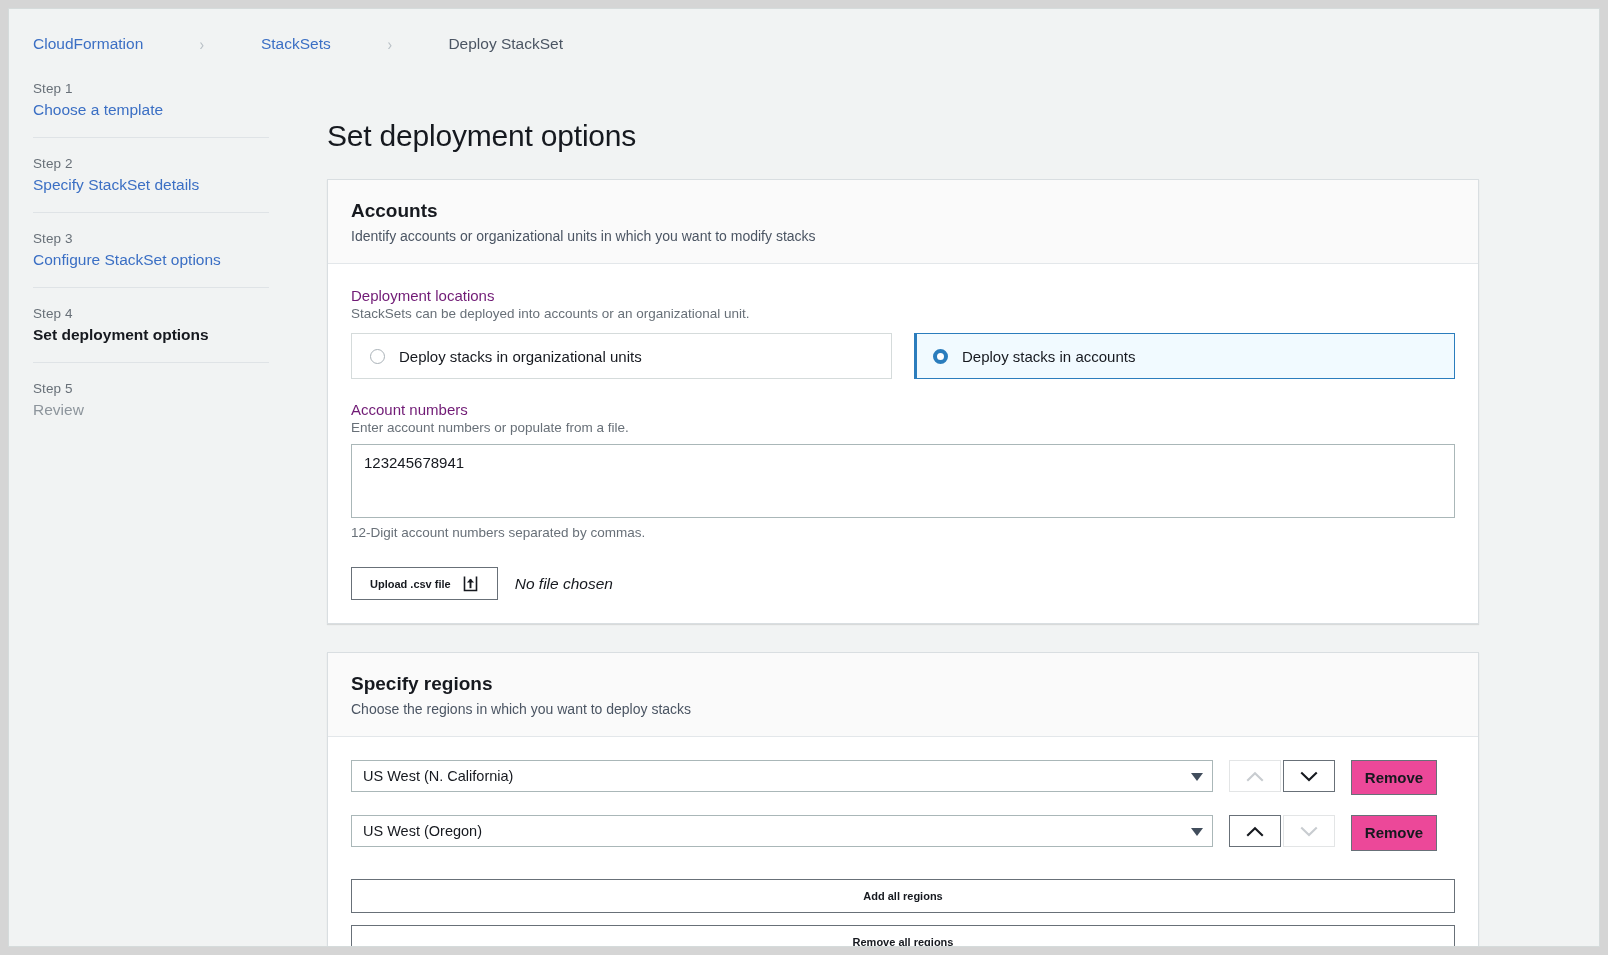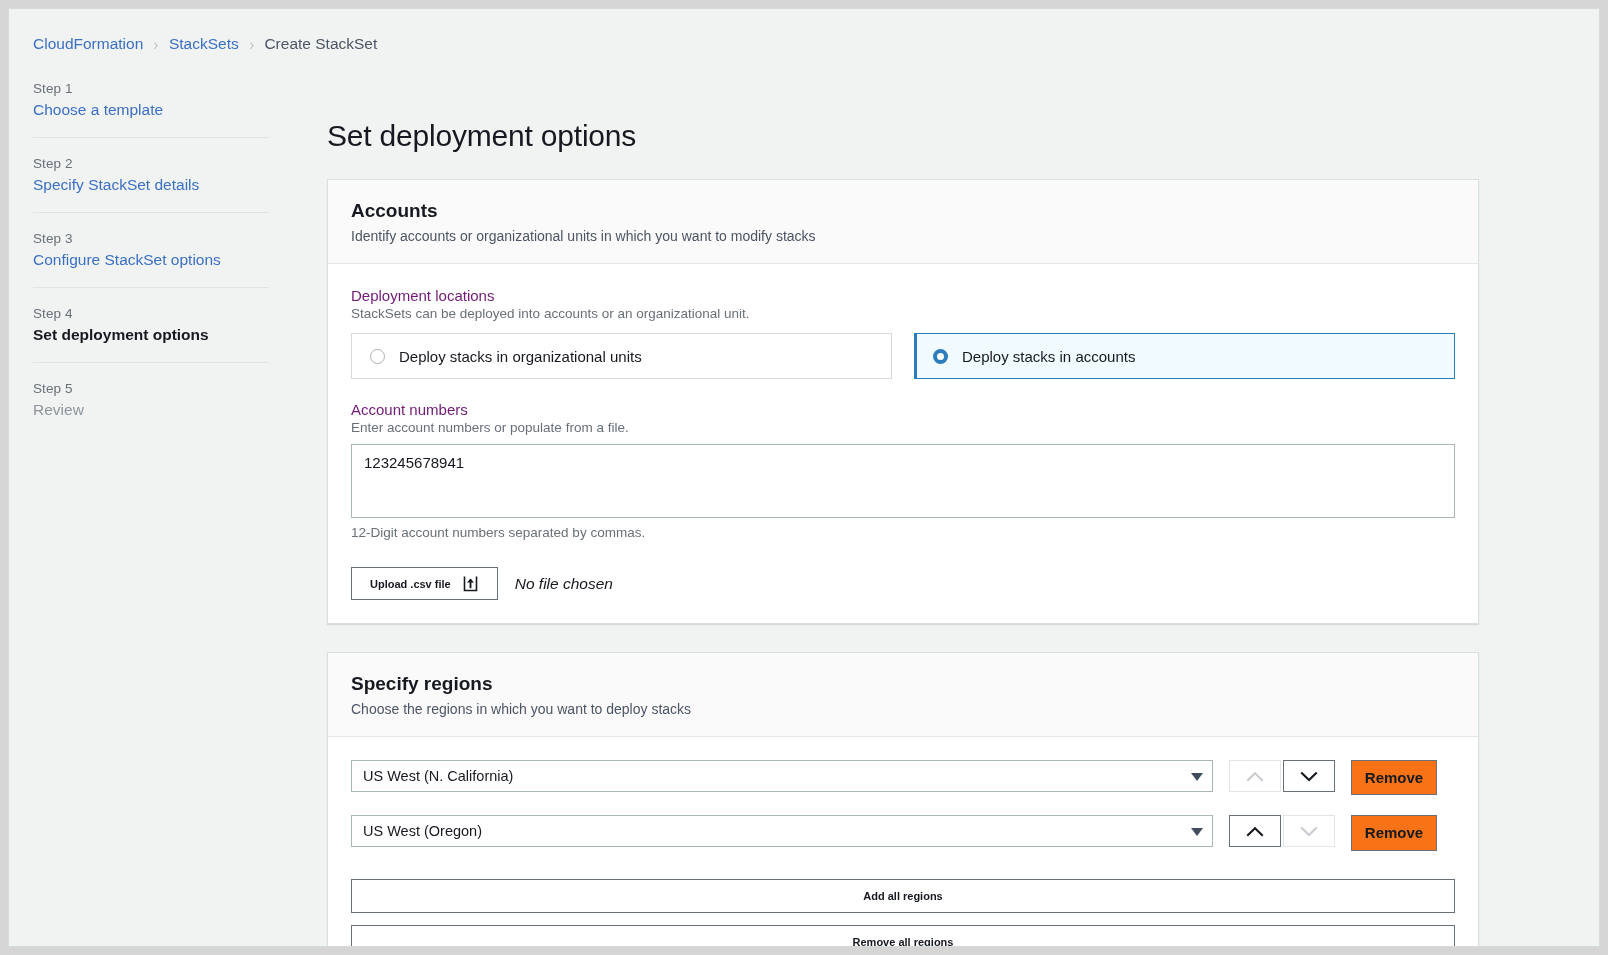--- a/index.html
+++ b/index.html
@@ -16,20 +16,21 @@
     background: #f1f3f3;
     border: 1px solid #d5dbdb;
     overflow: hidden;
   }
 
   
   .breadcrumb {
     padding: 26px 0 0 24px;
     display: flex; align-items: center;
     font-size: 15.5px;
+    gap: 46px;
   }
   .bc-link { color: #3b6fc4; cursor: pointer; }
   .bc-current { color: #4b5563; }
   .bc-sep {
     color: #b9c0c6; margin: 0 10px;
     font-size: 17px; line-height: 1;
     transform: scaleX(0.8);
   }
 
   
@@ -176,21 +177,21 @@
     cursor: pointer;
   }
   .arrow-btn + .arrow-btn { margin-left: 2px; }
   .arrow-btn.disabled { border-color: #e3e5e6; cursor: default; }
   .chev { display: block; }
   .chev path { stroke: #16191f; }
   .arrow-btn.disabled .chev path { stroke: #c8ccd0; }
   .remove-btn {
     width: 86px; min-height: 32px;
     margin-left: 16px;
-    background: #f97316;
+    background: #ec4899;
     border: 1px solid #687078;
     color: #16191f;
     font-size: 15px; font-weight: bold;
     line-height: 1.42;
     padding: 6px 8px;
     text-align: center;
     word-break: break-all;
     cursor: pointer;
     font-family: "Liberation Sans", sans-serif;
   }
@@ -200,21 +201,21 @@
 </head>
 <body>
 
 <div class="page">
 
   <nav class="breadcrumb">
     <span class="bc-link">CloudFormation</span>
     <span class="bc-sep">›</span>
     <span class="bc-link">StackSets</span>
     <span class="bc-sep">›</span>
-    <span class="bc-current">Create StackSet</span>
+    <span class="bc-current">Deploy StackSet</span>
   </nav>
 
   <div class="body-wrap">
 
     <aside class="sidebar">
       <div class="step">
         <div class="step-num">Step 1</div>
         <div class="step-title">Choose a template</div>
       </div>
       <div class="step">

